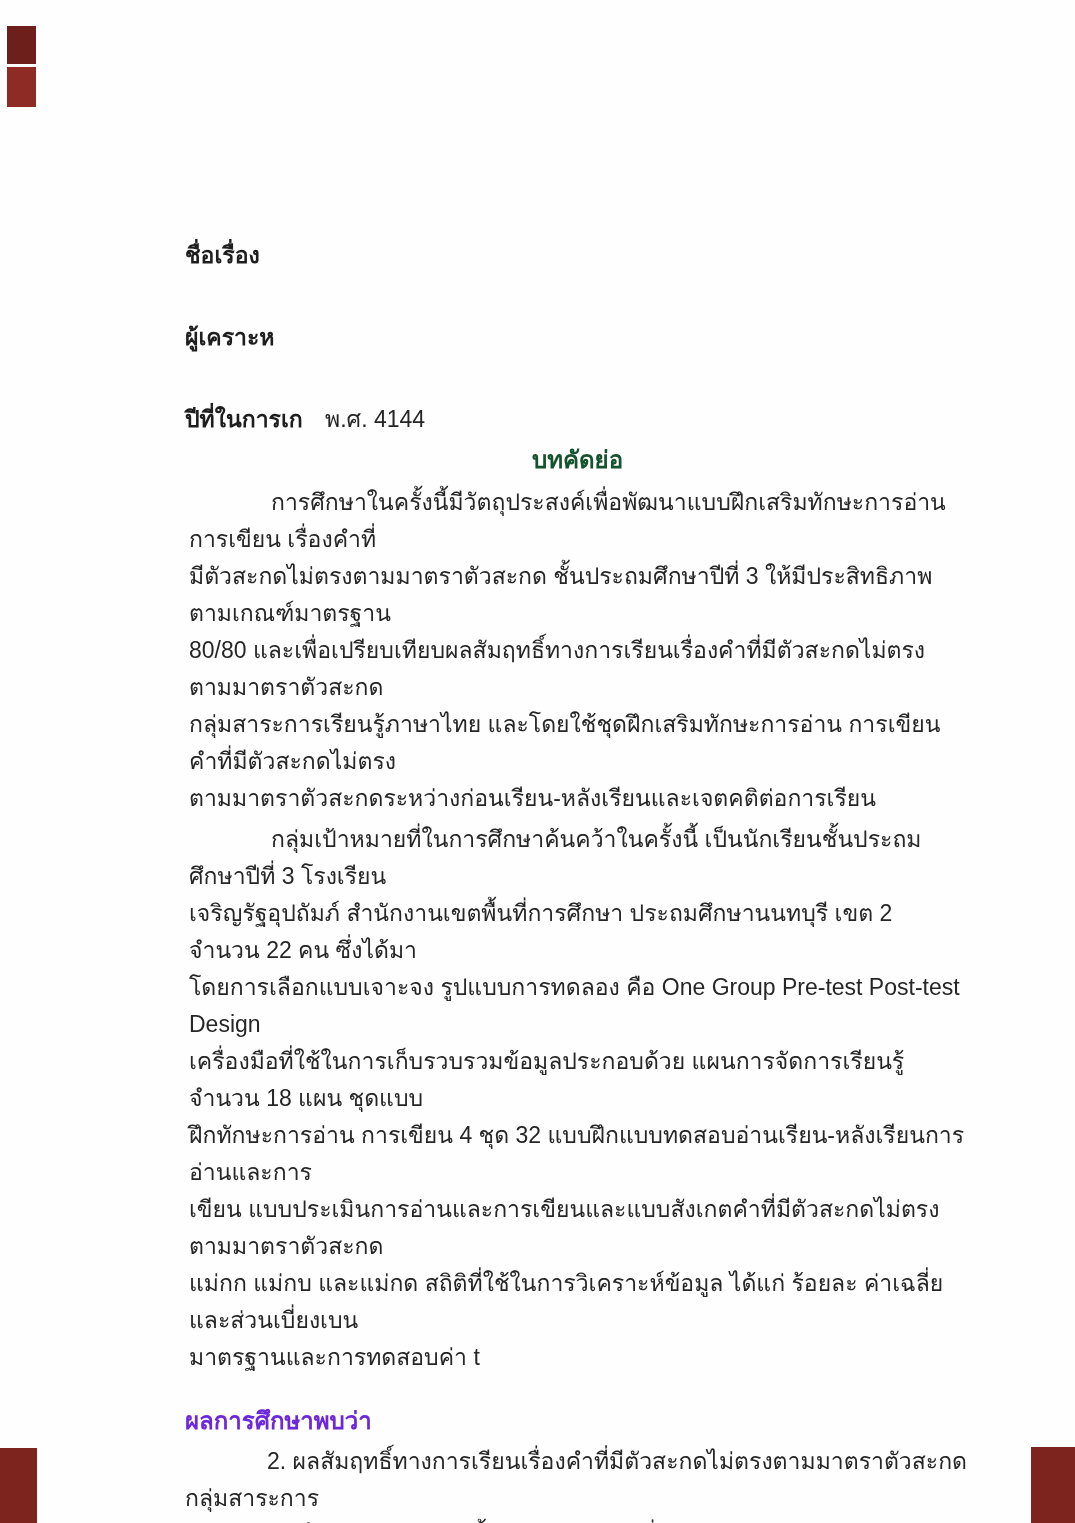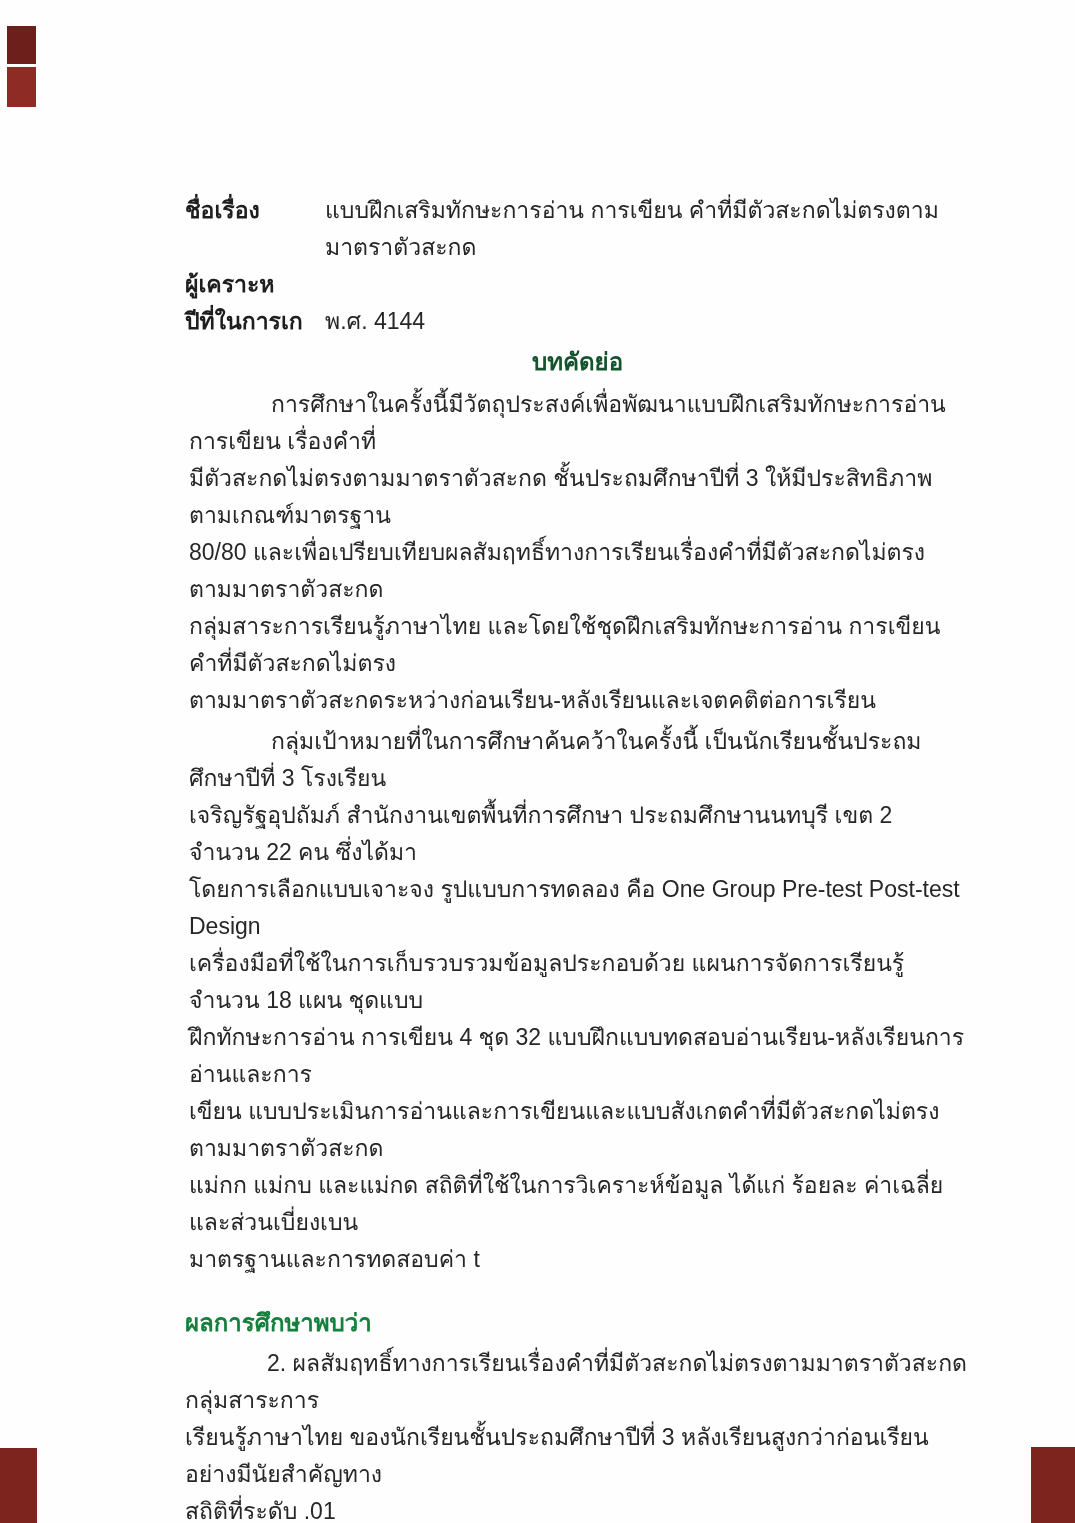--- a/index.html
+++ b/index.html
@@ -18,21 +18,21 @@
   }
   .content {
     position: absolute;
     left: 185px;
     top: 192px;
     width: 785px;
     font-size: 23px;
     line-height: 37px;
   }
   .header-block { margin: 0 0 2px 0; }
-  .header-row { display: flex; }
+  .header-row { display: flex; margin-top: 45px; }
   .header-label {
     width: 140px;
     flex: 0 0 140px;
     font-weight: bold;
     color: #1e1e1e;
   }
   .header-value { flex: 1; }
   .abstract-title {
     margin: 3px 0 6px 0;
     font-size: 24px;
@@ -42,21 +42,21 @@
   }
   .para {
     margin: 4px;
     white-space: pre-line;
     text-indent: 82px;
   }
   .results-heading {
     margin: 26px 0 4px 0;
     font-size: 24px;
     font-weight: bold;
-    color: #15803d;
+    color: #6d28d9;
   }
   .result-item { margin: 0; white-space: pre-line; text-indent: 82px; }
 
   
   .scan-mark { position: absolute; }
   .mark-tl-upper { left: 7px;  top: 26px;   width: 29px; height: 38px; }
   .mark-tl-lower { left: 7px;  top: 67px;   width: 29px; height: 40px; }
   .mark-bl       { left: 0;    top: 1448px; width: 37px; height: 75px; }
   .mark-br       { left: 1031px; top: 1447px; width: 44px; height: 76px; }
 </style>
@@ -68,21 +68,20 @@
   <div class="scan-mark mark-tl-upper" style="background: rgb(109, 31, 28);"></div>
   <div class="scan-mark mark-tl-lower" style="background: rgb(142, 43, 36);"></div>
   <div class="scan-mark mark-bl" style="background: rgb(125, 36, 31);"></div>
   <div class="scan-mark mark-br" style="background: rgb(125, 36, 31);"></div>
 
   <div class="content">
 
     <div class="header-block">
       <div class="header-row">
         <span class="header-label">ชื่อเรื่อง</span>
-        <span class="header-value">แบบฝึกเสริมทักษะการอ่าน การเขียน คำที่มีตัวสะกดไม่ตรงตามมาตราตัวสะกด</span>
       </div>
       <div class="header-row">
         <span class="header-label">ผู้เคราะห</span>
       </div>
       <div class="header-row">
         <span class="header-label">ปีที่ในการเก</span>
         <span class="header-value">พ.ศ. 4144</span>
       </div>
     </div>
 

